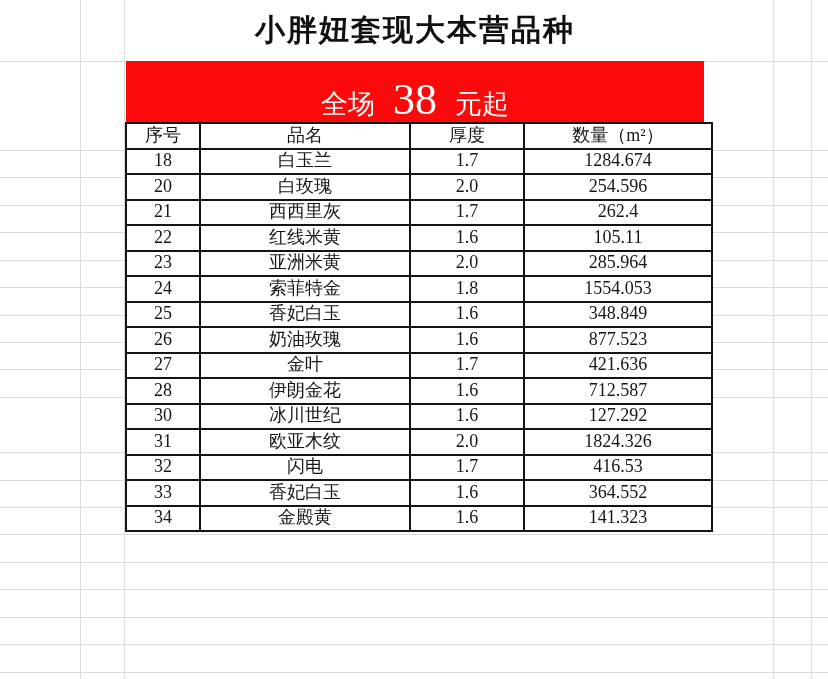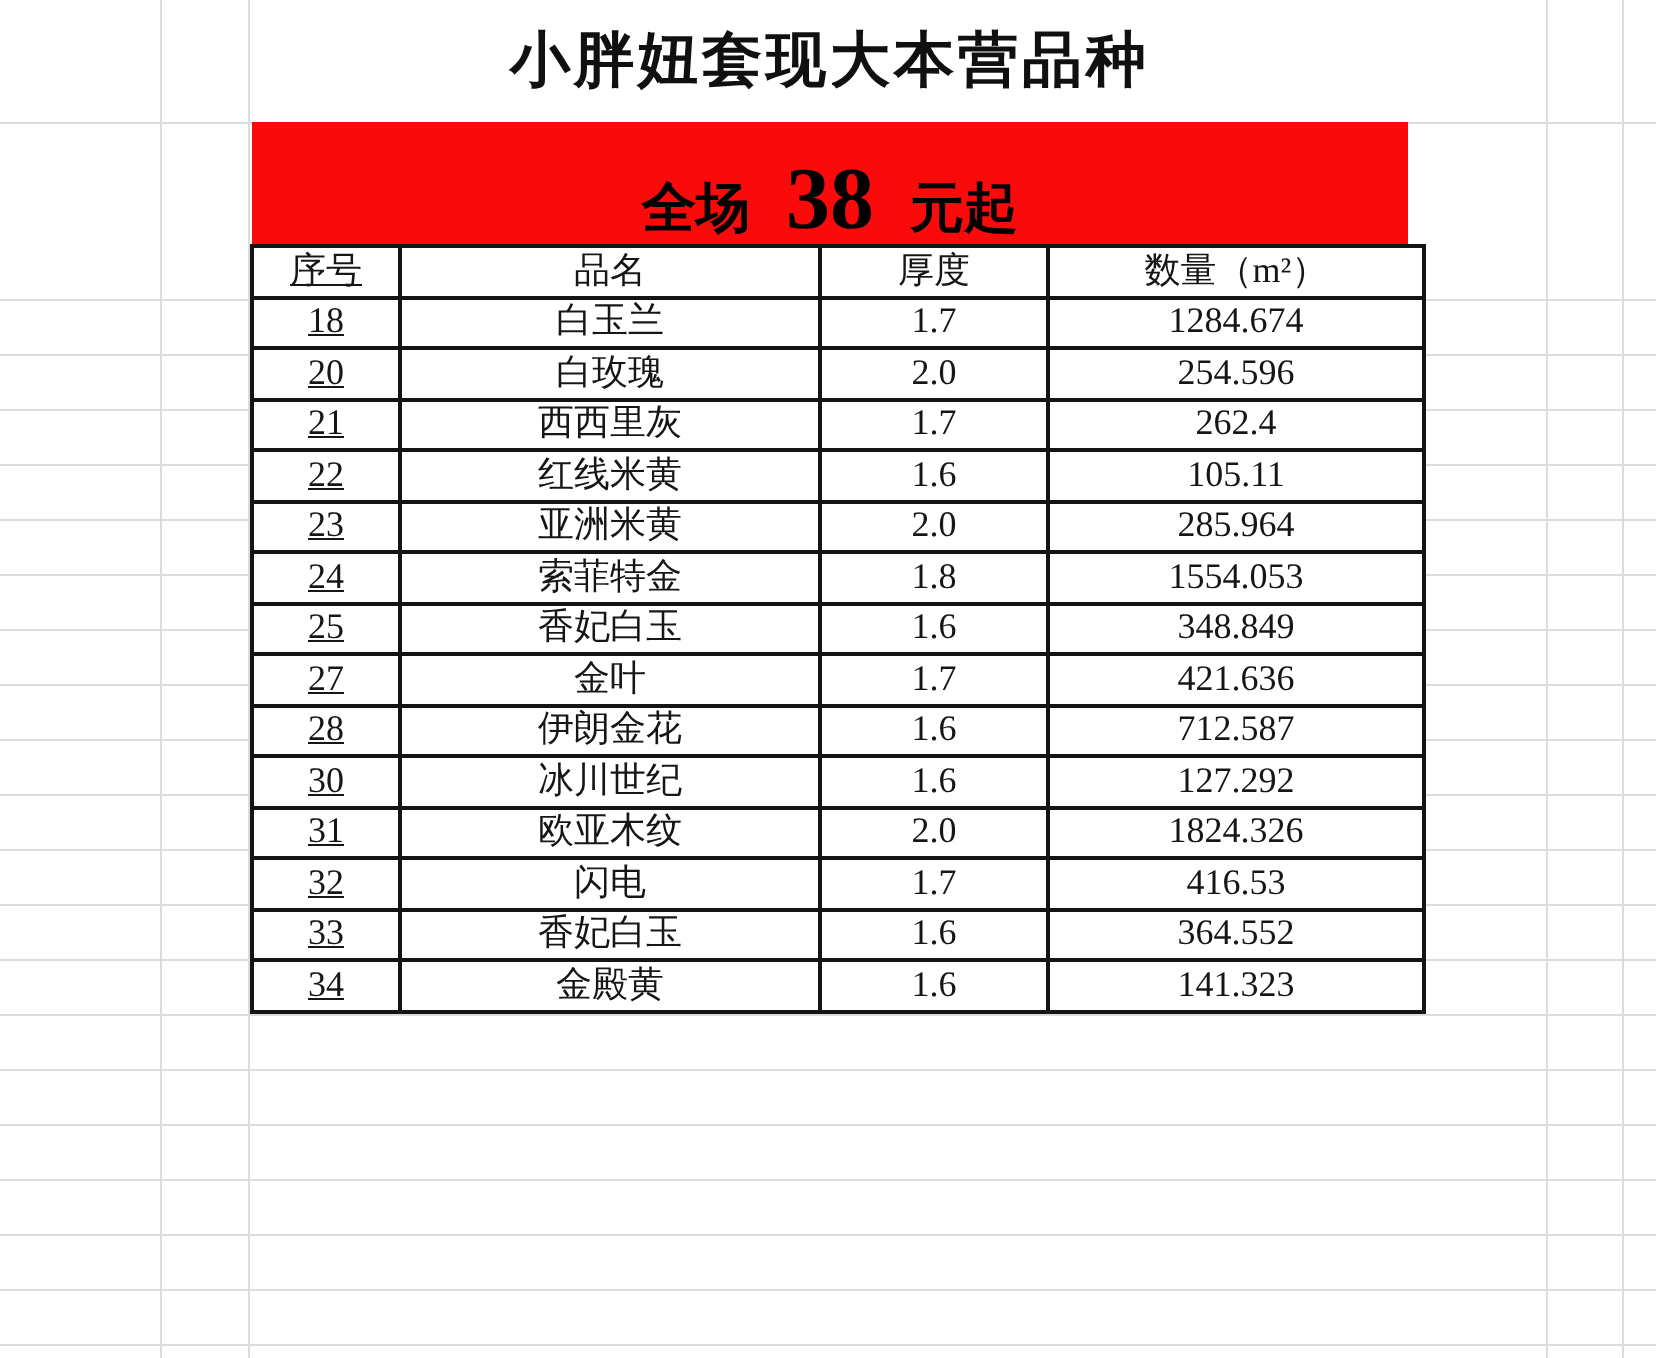--- a/index.html
+++ b/index.html
@@ -23,36 +23,36 @@
     position:absolute; left:126px; top:0; width:578px; height:61px;
     background:#ffffff;
     display:flex; align-items:center; justify-content:center;
     font-size:30px; font-weight:bold; color:#101010; letter-spacing:2px;
   }
   .banner {
     position:absolute; left:126px; top:61px; width:578px; height:62px;
     background:#fa0a0a;
     display:flex; align-items:flex-end; justify-content:center;
     padding-bottom:5px; box-sizing:border-box;
-    color:#000000; font-weight:bold;
+    color:#ffffff; font-weight:normal;
   }
   .banner .seg  { font-size:27px; line-height:1; }
   .banner .price{ font-size:44px; line-height:0.82; margin:0 18px; }
   table.sheet {
     position:absolute; left:125px; top:122px;
     border-collapse:collapse; table-layout:fixed; background:#ffffff;
   }
   table.sheet th, table.sheet td {
     border:2px solid #141414;
     text-align:center; vertical-align:middle;
     font-size:18px; font-weight:normal; color:#161616;
     padding:0; height:23.5px; line-height:1.1;
     overflow:hidden; white-space:nowrap;
   }
-  .col-no        { width:72px;text-decoration:underline;  }
+  .col-no        { width:72px;  }
   .col-name      { width:208px; }
   .col-thickness { width:112px; }
   .col-quantity  { width:186px; }
 </style>
 </head>
 <body>
 
 <div class="grid-bg"></div>
 
 <div class="title-block">
@@ -117,20 +117,26 @@
         <td class="col-thickness">1.8</td>
         <td class="col-quantity">1554.053</td>
       </tr>
       <tr>
         <td class="col-no">25</td>
         <td class="col-name">香妃白玉</td>
         <td class="col-thickness">1.6</td>
         <td class="col-quantity">348.849</td>
       </tr>
       <tr>
+        <td class="col-no">26</td>
+        <td class="col-name">奶油玫瑰</td>
+        <td class="col-thickness">1.6</td>
+        <td class="col-quantity">877.523</td>
+      </tr>
+      <tr>
         <td class="col-no">27</td>
         <td class="col-name">金叶</td>
         <td class="col-thickness">1.7</td>
         <td class="col-quantity">421.636</td>
       </tr>
       <tr>
         <td class="col-no">28</td>
         <td class="col-name">伊朗金花</td>
         <td class="col-thickness">1.6</td>
         <td class="col-quantity">712.587</td>

